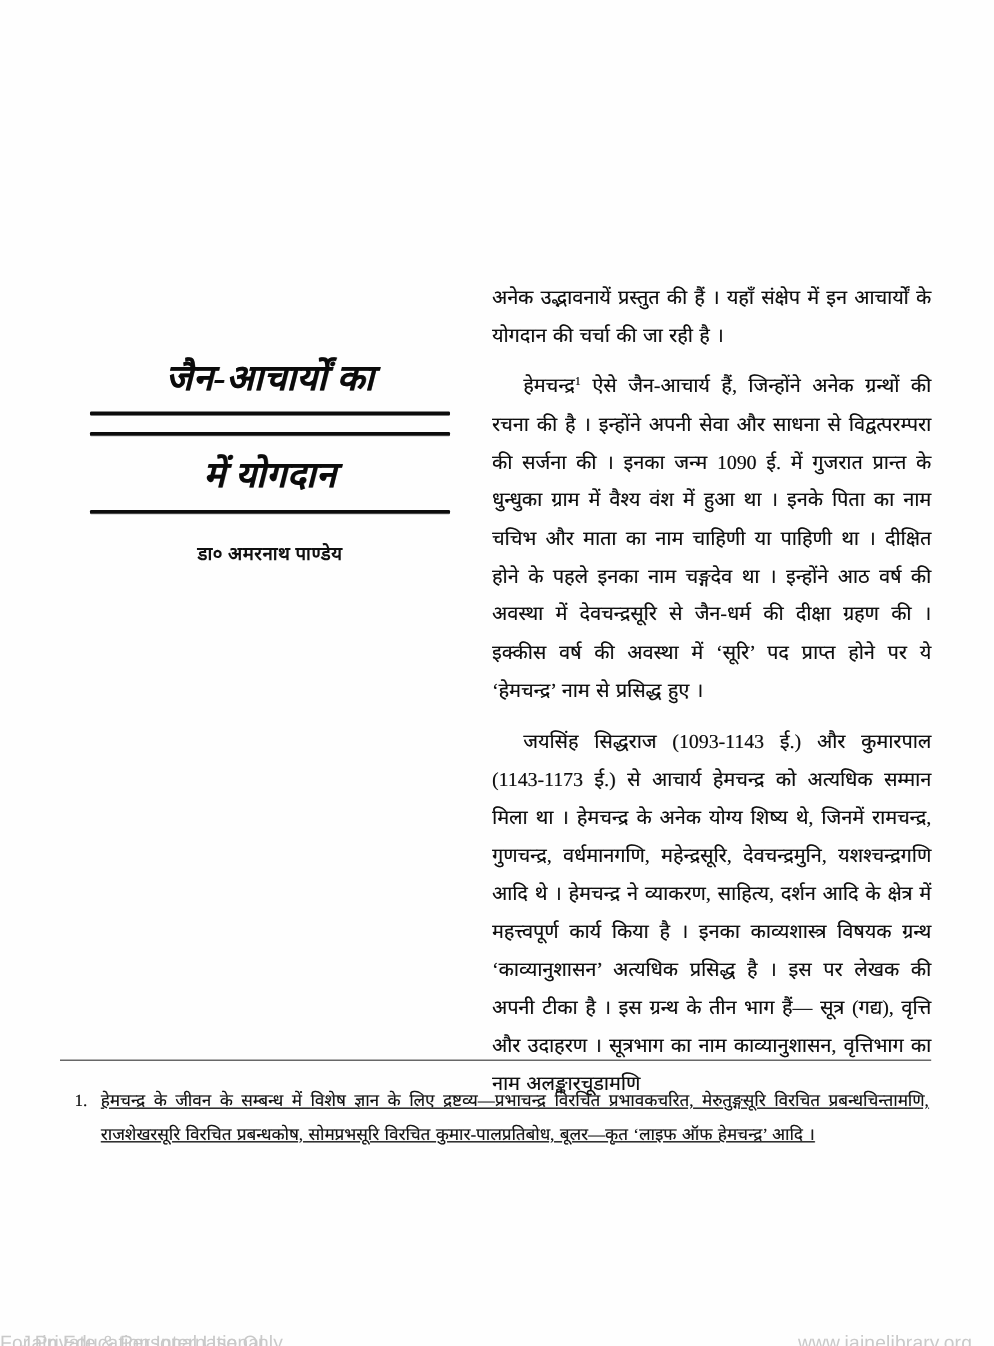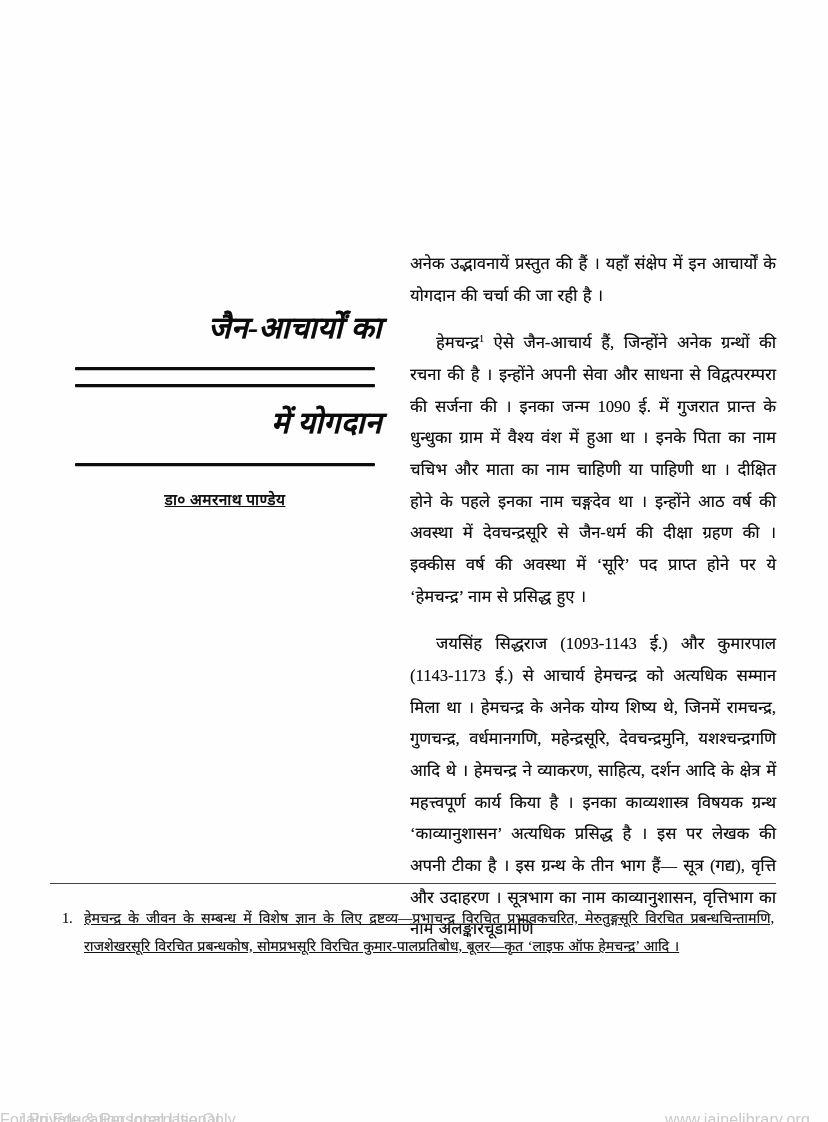--- a/index.html
+++ b/index.html
@@ -56,52 +56,50 @@
     text-align: center;
   }
   .title-line {
     font-family: "Liberation Serif", "DejaVu Serif", serif;
     font-weight: 700;
     font-size: 30px;
     line-height: 1.18;
     letter-spacing: 0.5px;
     font-style: italic;
     color: #0b0b0b;
-    margin: 16px;
+    margin: 4px;
     padding: 2px 0 6px 0;
     text-shadow: 0.35px 0 0 rgba(0,0,0,0.55);
-    text-align: right;
   }
   .title-rule {
     height: 3px;
     background: #0c0c0c;
     margin: 4px auto 14px auto;
     width: 300px;
     border-radius: 1px;
     box-shadow: 0 0.5px 0 rgba(0,0,0,0.5);
   }
   .title-rule.last { margin-bottom: 22px; }
 
   .byline {
     text-align: center;
     font-weight: 700;
     font-size: 15.5px;
     letter-spacing: 0.4px;
     color: #101010;
     margin-top: 10px;
-    text-decoration: underline;
   }
 
   
   .para {
     font-size: 16.5px;
     line-height: 1.92;
     text-align: justify;
     text-justify: inter-word;
-    margin: 16px 0 11px 0;
+    margin: 0 0 11px 0;
     color: #0e0e0e;
     word-spacing: 1.2px;
     text-shadow: 0.3px 0 0 rgba(0,0,0,0.45);
   }
   .para.indent { text-indent: 26px; }
 
   .left-body {
     position: absolute;
     left: 0;
     top: 530px;

